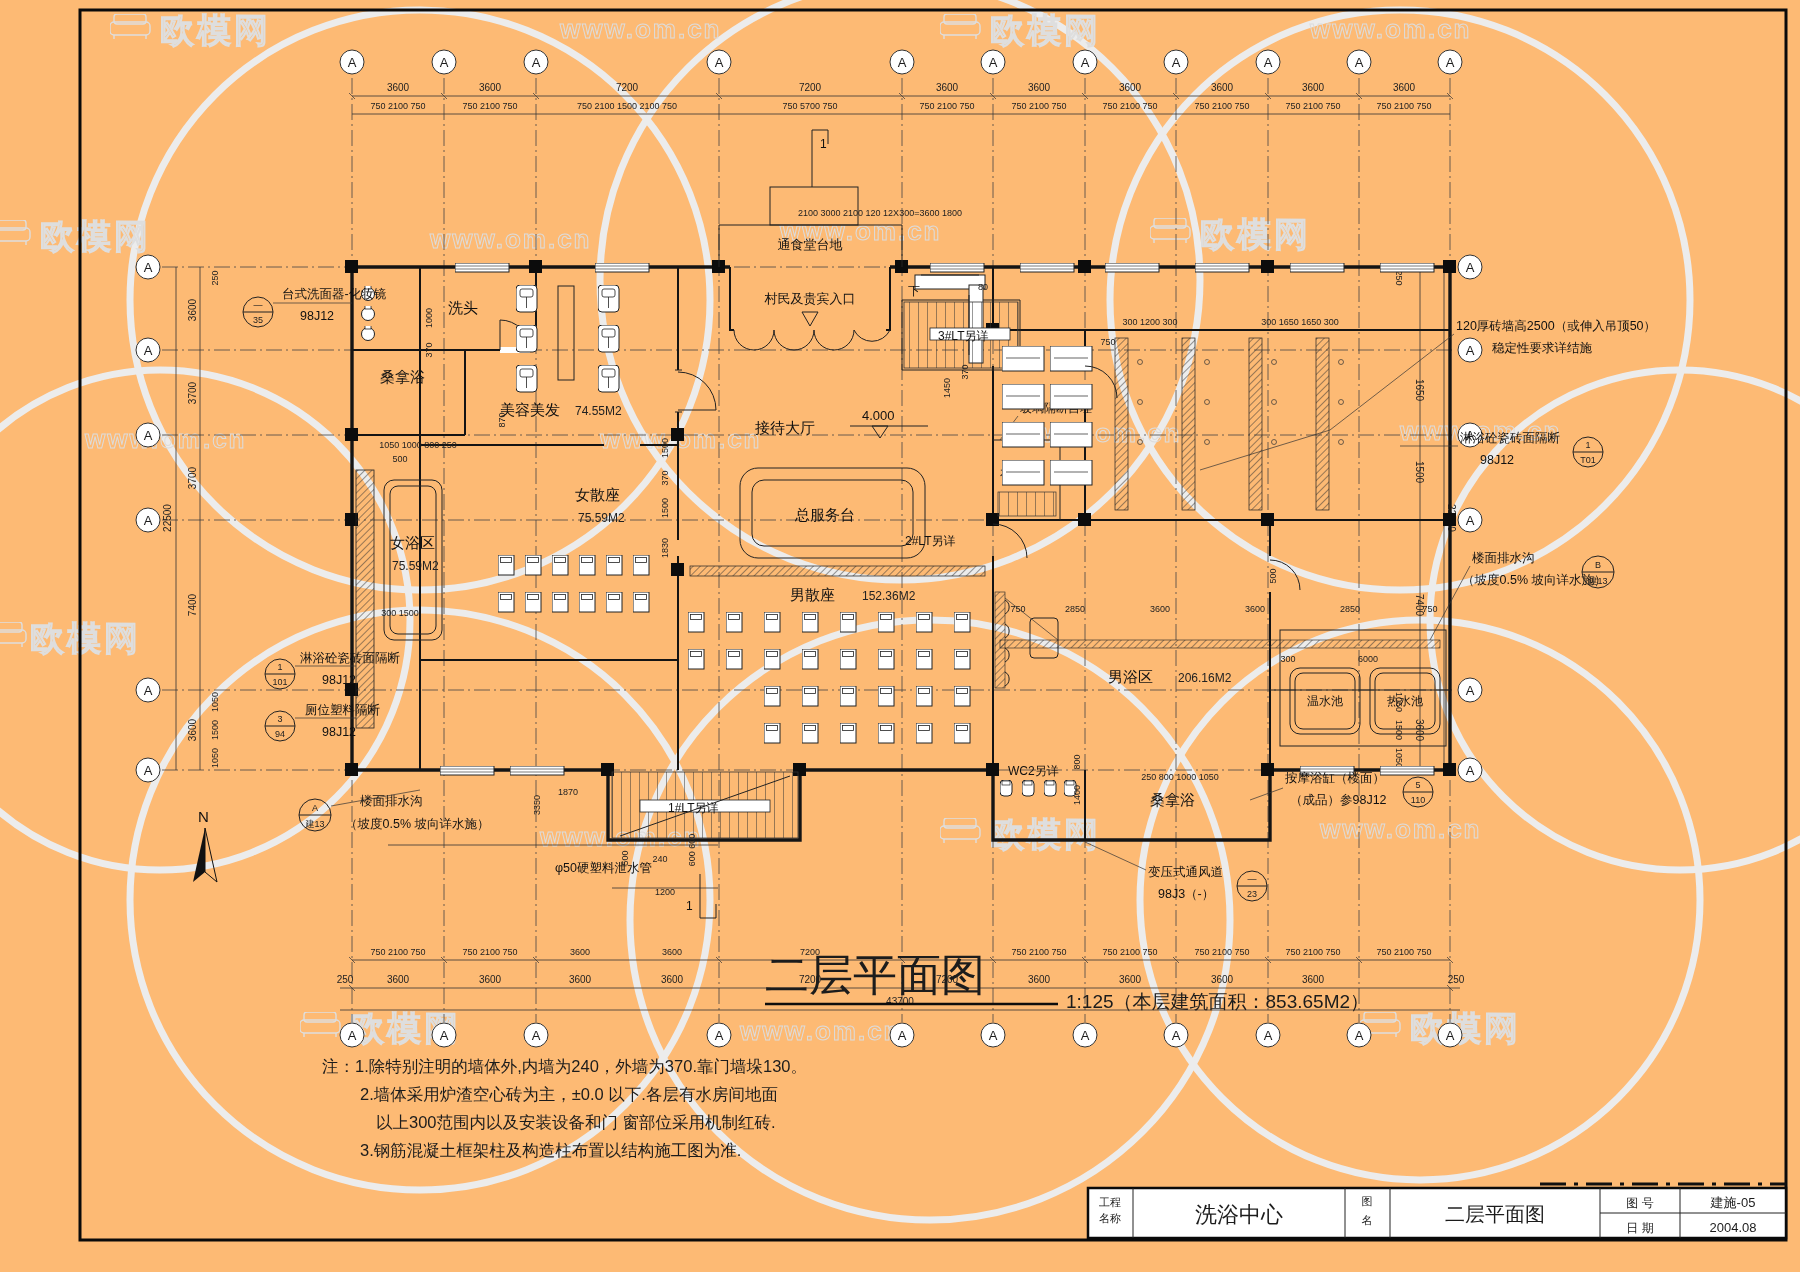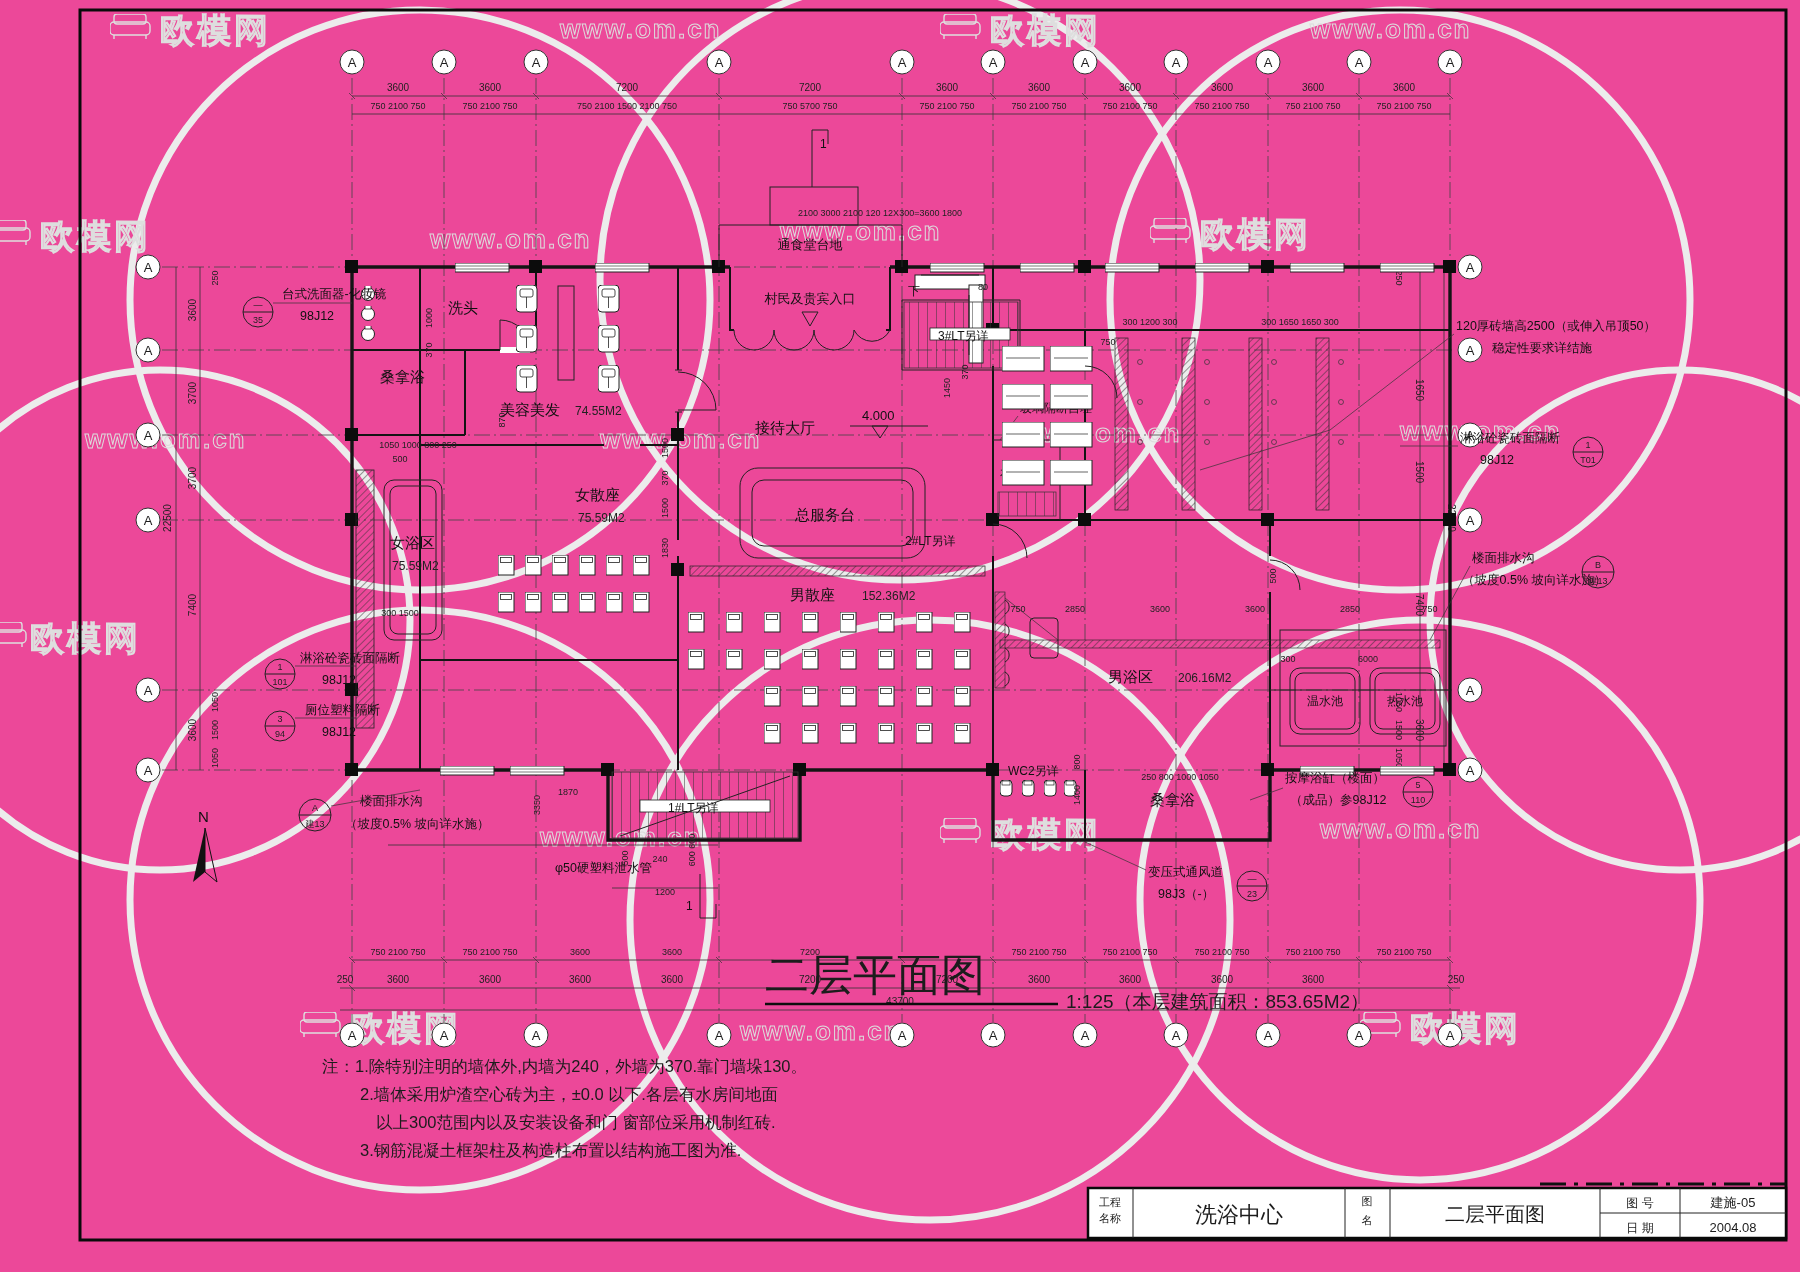--- a/index.html
+++ b/index.html
@@ -1,16 +1,16 @@
 <!DOCTYPE html>
 <html><head>
 <meta charset="utf-8">
 <style>
   html,body{margin:0;padding:0;background:#fff;}
-  #stage{position:relative;width:1800px;height:1272px;background:#ec4899;overflow:hidden;
+  #stage{position:relative;width:1800px;height:1272px;background:#fdba74;overflow:hidden;
          font-family:"Liberation Sans",sans-serif;}
   svg{position:absolute;left:0;top:0;}
   svg text{font-family:"Liberation Sans","DejaVu Sans",sans-serif;fill:#1c1c1c;}
   .w3{stroke:#141414;stroke-width:3.4;fill:none;}
   .w2{stroke:#141414;stroke-width:2;fill:none;}
   .t{stroke:#222;stroke-width:1;fill:none;}
   .t5{stroke:#333;stroke-width:.7;fill:none;}
   .grid{stroke:#444;stroke-width:.8;fill:none;stroke-dasharray:16 4 2 4;}
   .dimline{stroke:#333;stroke-width:.8;fill:none;}
   .dim{font-size:10px;fill:#222;}

